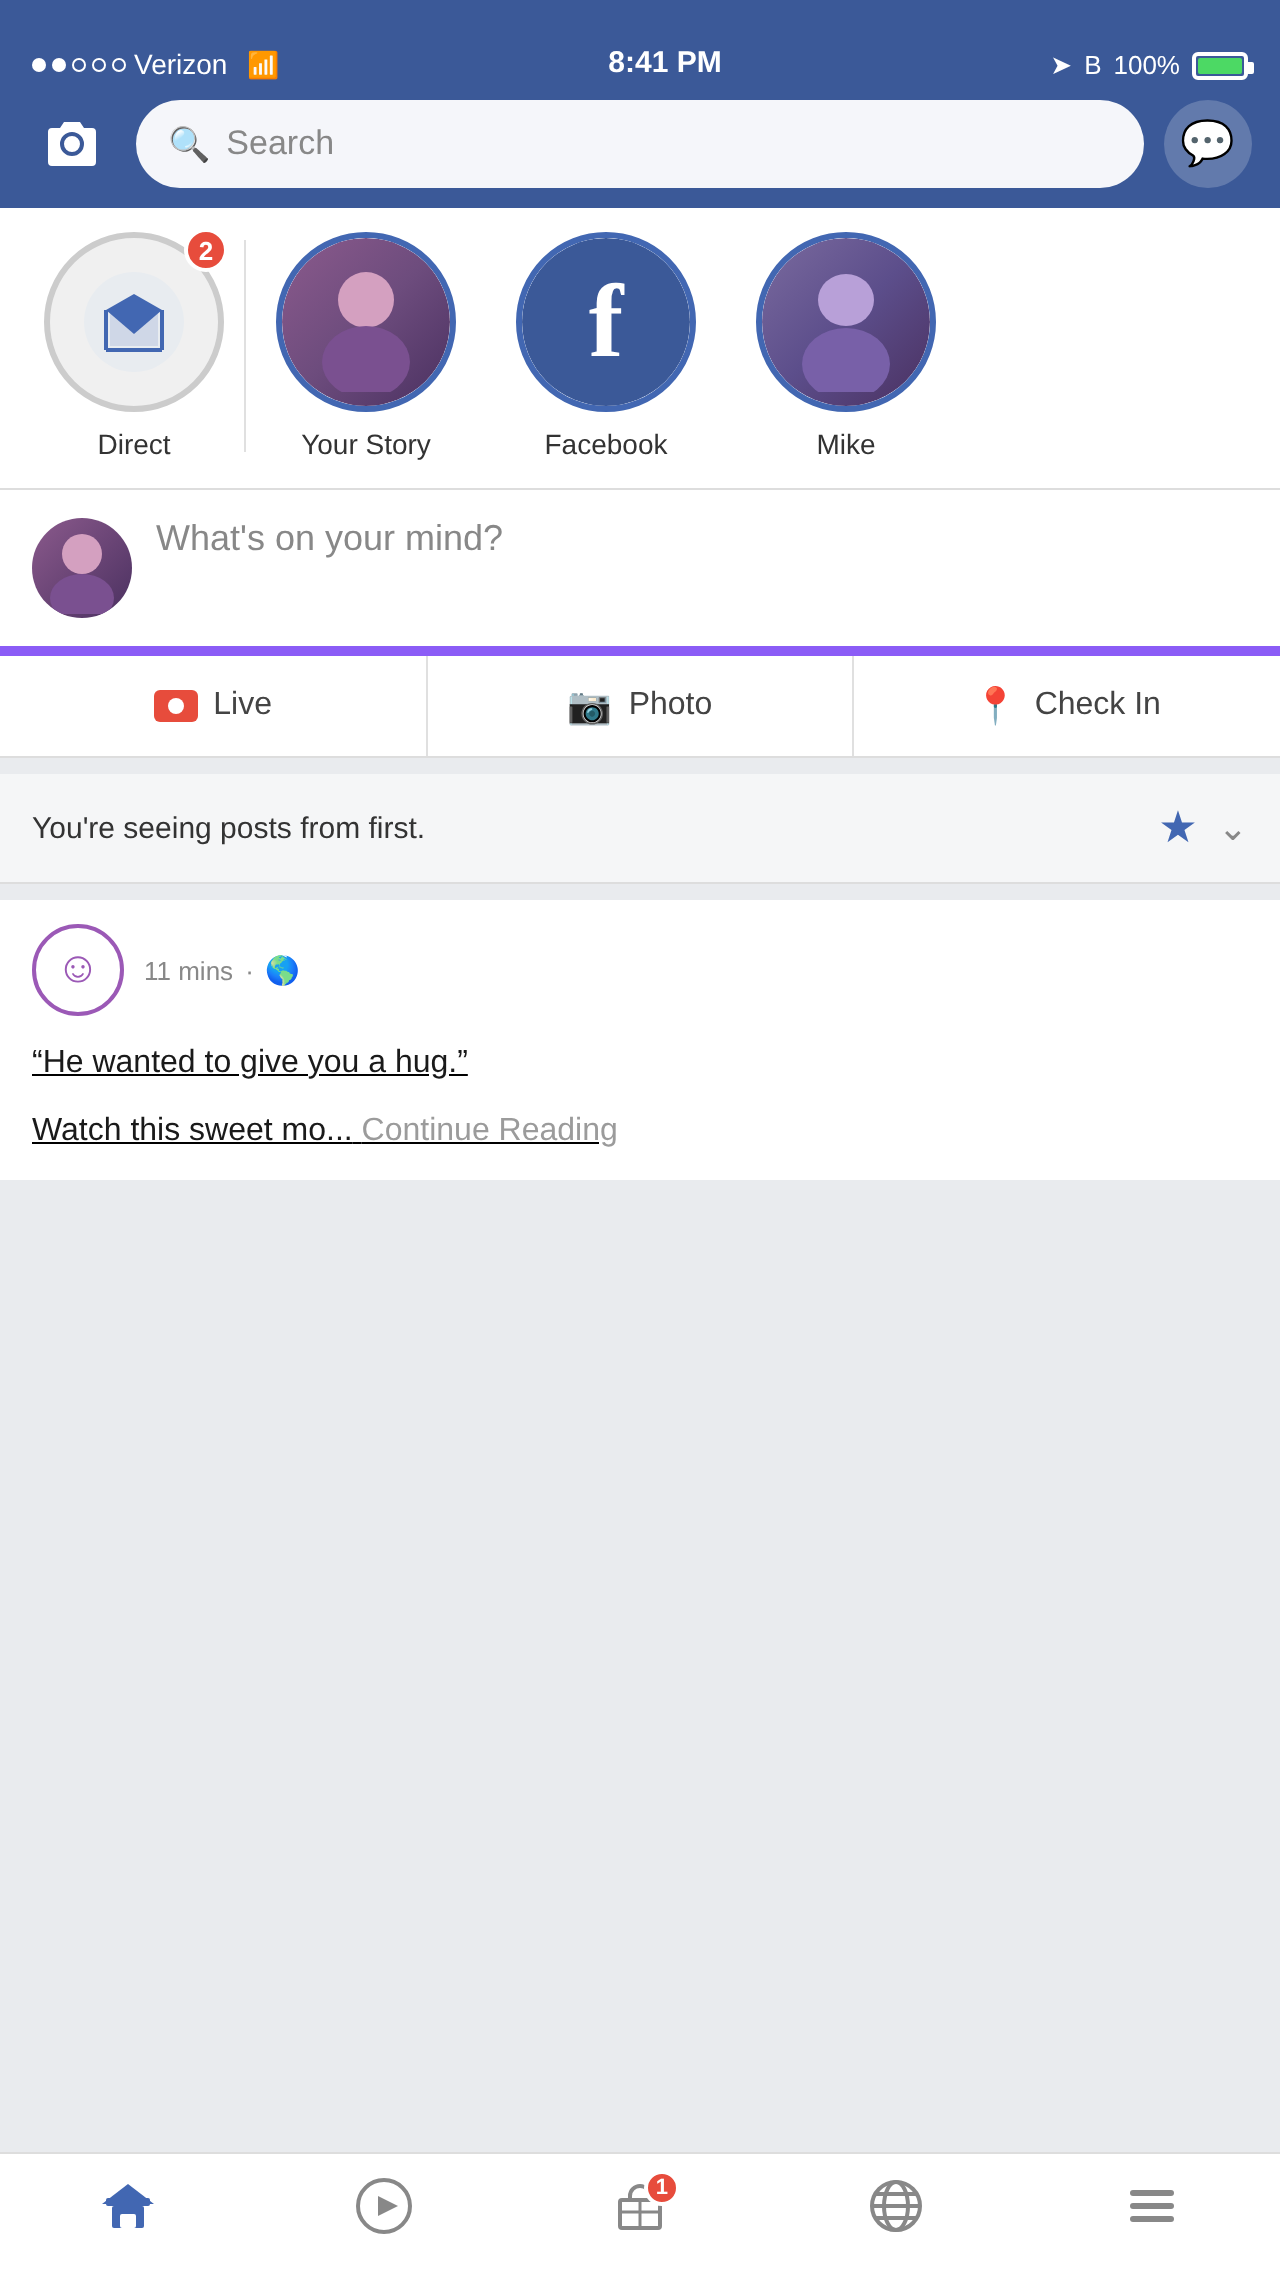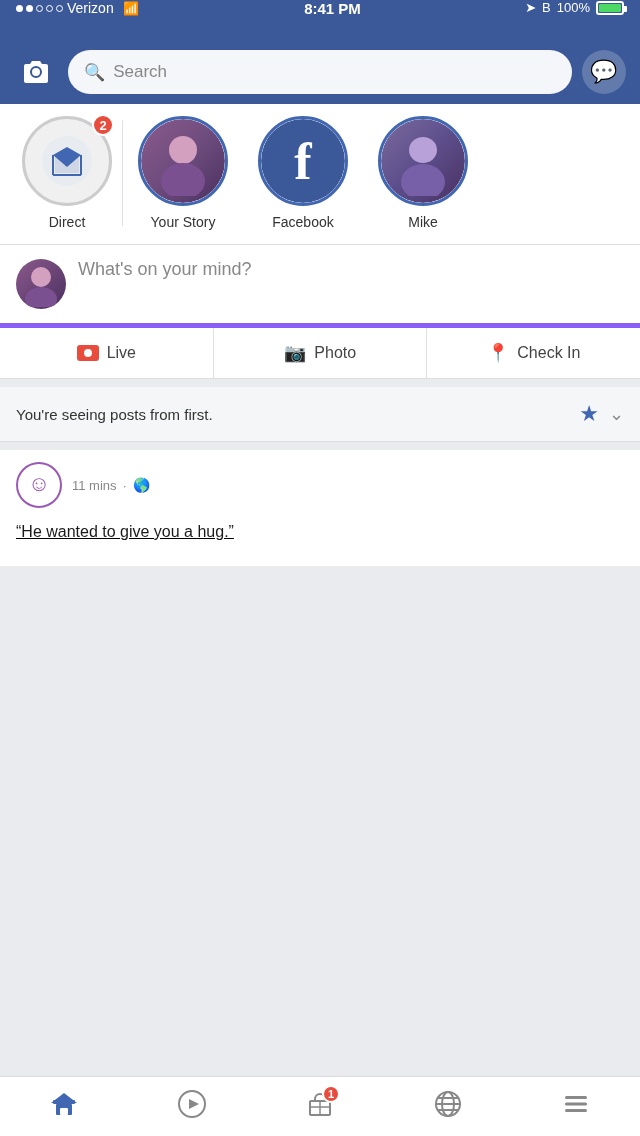--- a/index.html
+++ b/index.html
@@ -10,21 +10,21 @@
       background: #e9ebee;
       overflow-x: hidden;
     }
 
     
     .status-bar {
       background: #3b5998;
       color: white;
       height: 40px;
       display: flex;
-      align-items: flex-start;
+      align-items: flex-end;
       justify-content: space-between;
       padding: 0 16px;
       font-size: 14px;
       font-weight: 500;
     }
     .status-left { display: flex; align-items: center; gap: 4px; }
     .status-dots { display: flex; gap: 3px; align-items: center; }
     .dot { width: 7px; height: 7px; border-radius: 50%; background: white; }
     .dot.empty { background: transparent; border: 1.5px solid white; }
     .wifi-icon { margin-left: 6px; font-size: 13px; }
@@ -518,20 +518,24 @@
     <div class="post-meta">
       <div class="post-time">
         <span>11 mins</span>
         <span>·</span>
         <span class="globe-icon">🌎</span>
       </div>
     </div>
   </div>
   <div class="post-body">
     <div class="post-quote">“He wanted to give you a hug.”</div>
+    <div class="post-text">
+      <span>Watch this sweet mo...</span>
+      <span class="continue-reading">Continue Reading</span>
+    </div>
   </div>
 </div>
 
 <div class="bottom-nav">
   <div class="nav-item">
     <span class="nav-icon active">
       <svg width="28" height="28" viewBox="0 0 28 28" fill="#4267B2">
         <rect x="3" y="10" width="22" height="4" rx="1"></rect>
         <rect x="6" y="14" width="16" height="11" rx="1"></rect>
         <polygon points="14,3 1,13 27,13"></polygon>

